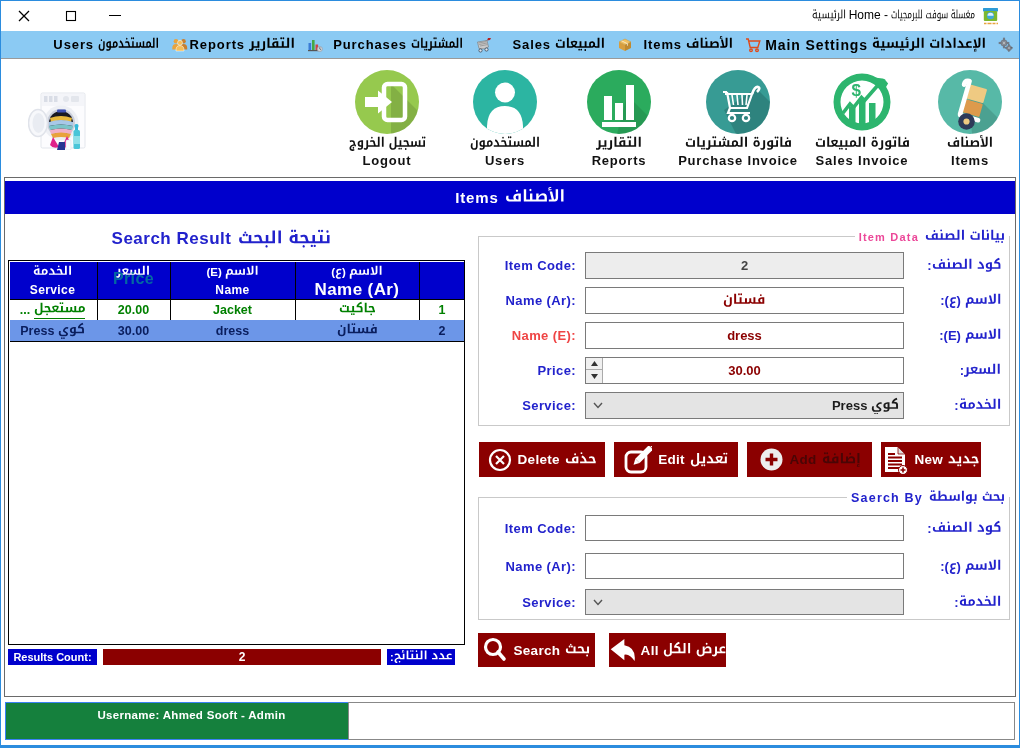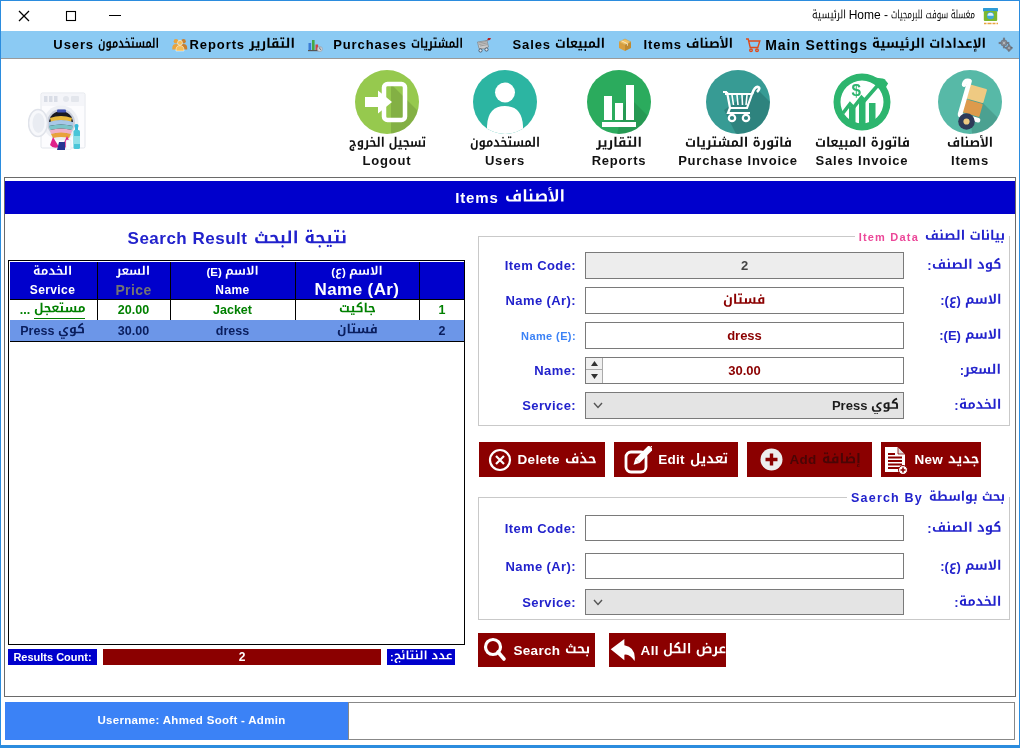--- a/index.html
+++ b/index.html
@@ -316,41 +316,41 @@
 <rect x="38" y="50" width="5" height="10" rx="1" fill="#FAFBFD" stroke="#E3E6EC" stroke-width=".6"></rect>
 </svg>
 <div class="abs" style="left:4px;top:177px;width:1012px;height:520px;border:1px solid #6a6a6a;background:#fff"></div>
 <div class="abs flexc" style="left:5px;top:181px;width:1010px;height:33px;background:#0000CC">
 <span class="b" style="color:#fff;font-size:15px;letter-spacing:0.8px">Items</span>
     <span style="width:6px"></span>
 <svg style="vertical-align:middle;flex:none;" width="60.1" height="21.3" preserveAspectRatio="none" viewBox="0 -900 3757 1330">
       <path fill="#fff" d="M264.0 0Q172.0 0 118.5 -53.5Q65.0 -107 65.0 -201Q65.0 -227 69.0 -254.5Q73.0 -282 80.5 -308.0Q88.0 -334 97.0 -354H229.0Q222.0 -322 218.0 -289.0Q214.0 -256 214.0 -223Q214.0 -177 240.0 -148.5Q266.0 -120 308.0 -120H568.0Q552.0 -140 541.5 -161.0Q531.0 -182 525.5 -205.0Q520.0 -228 520.0 -252Q520.0 -327 554.5 -381.5Q589.0 -436 654.5 -465.5Q720.0 -495 812.0 -495H990.0V0ZM841.0 -120V-375H815.0Q770.0 -375 738.0 -360.0Q706.0 -345 689.5 -316.0Q673.0 -287 673.0 -244Q673.0 -205 689.0 -177.0Q705.0 -149 736.5 -134.5Q768.0 -120 813.0 -120ZM750.0 -592Q719.0 -592 701.0 -611.5Q683.0 -631 683.0 -664Q683.0 -698 700.5 -717.0Q718.0 -736 750.0 -736Q781.0 -736 798.5 -717.0Q816.0 -698 816.0 -664Q816.0 -631 798.0 -611.5Q780.0 -592 750.0 -592Z M1449.2554744525546 -120.0Q1454.0 -120 1454.0 -116V-5Q1454.0 0 1449.0 0H1175.0V-760H1324.0V-120Z M1439.0 0Q1434.0 0 1434.0 -5V-116Q1434.0 -119.68856447688565 1438.7445255474452 -119.68856447688565H1564.0V-495H1713.0V-120H1843.0Q1848.0 -120 1848.0 -116V-5Q1848.0 0 1843.0 0ZM1591.0 -641Q1560.0 -641 1542.0 -660.5Q1524.0 -680 1524.0 -713Q1524.0 -747 1541.5 -766.0Q1559.0 -785 1591.0 -785Q1622.0 -785 1639.5 -766.0Q1657.0 -747 1657.0 -713Q1657.0 -680 1639.0 -660.5Q1621.0 -641 1591.0 -641Z M1833.0 0Q1828.0 0 1828.0 -5V-116Q1828.0 -120 1833.0 -120H1951.0V-495H2100.0V-320Q2131.0 -382 2171.0 -423.0Q2211.0 -464 2261.5 -484.5Q2312.0 -505 2371.0 -505Q2494.0 -505 2556.5 -440.0Q2619.0 -375 2619.0 -240V0ZM2470.0 -120V-243Q2470.0 -316 2436.5 -350.5Q2403.0 -385 2333.0 -385Q2288.0 -385 2247.0 -364.5Q2206.0 -344 2169.5 -302.5Q2133.0 -261 2100.0 -198V-120Z M3073.0 -120Q3123.0 -120 3146.0 -147.5Q3169.0 -175 3169.0 -236V-760H3318.0V-224Q3318.0 -122 3261.5 -61.0Q3205.0 0 3106.0 0H2739.0V-120ZM2924.0 -104 2791.0 -625H2947.0L3070.0 -104ZM2697.0 -731 2754.0 -740Q2734.0 -750 2721.5 -767.5Q2709.0 -785 2709.0 -808Q2709.0 -851 2739.0 -875.0Q2769.0 -899 2819.0 -899Q2868.0 -899 2901.0 -881L2881.0 -830Q2868.0 -837 2854.5 -840.0Q2841.0 -843 2827.0 -843Q2805.0 -843 2792.0 -830.0Q2779.0 -817 2779.0 -795Q2779.0 -779 2787.5 -767.5Q2796.0 -756 2809.0 -750Q2835.0 -755 2853.5 -757.5Q2872.0 -760 2885.0 -761.5Q2898.0 -763 2908.0 -763V-705Q2890.0 -704 2857.5 -700.5Q2825.0 -697 2790.0 -693.0Q2755.0 -689 2729.0 -685.5Q2703.0 -682 2697.0 -680Z M3508.0 -760H3657.0V0H3508.0Z"></path>
     </svg>
 </div>
-<div class="abs flexc" style="left:60px;top:228px;width:355px;height:22px">
+<div class="abs flexc" style="left:44px;top:228px;width:355px;height:22px">
 <span class="b" style="color:#2222CC;font-size:17px;letter-spacing:0.5px">Search Result</span>
     <span style="width:7px"></span>
 <svg style="vertical-align:middle;flex:none;" width="93.0" height="22.6" preserveAspectRatio="none" viewBox="0 -900 5472 1330">
       <path fill="#2222CC" d="M264.0 0Q172.48128342245988 0.0 118.74064171122994 -53.5Q65.0 -107 65.0 -201Q65.0 -227 69.0 -254.5Q73.0 -282 80.57894736842105 -308.13698630136986Q88.15789473684211 -334.2739726027397 97.0 -354H229.0Q222.0 -322 218.0 -289.0Q214.0 -256 214.0 -223Q214.0 -176.9430894308943 240.0 -148.47154471544715Q266.0 -120 308.0 -120H633.0V-495H782.0V-120H912.1086956521739Q917.0 -120 917.0 -116V-5Q917.0 0 912.0 0ZM429.0 -576Q405.0 -576 388.5 -591.0Q372.0 -606 372.0 -637Q372.0 -669 388.5 -683.5Q405.0 -698 429.0 -698Q455.0 -698 470.5 -682.0Q486.0 -666 486.0 -637Q486.0 -610 470.5 -593.0Q455.0 -576 429.0 -576ZM344.0 -415Q313.0 -415 295.0 -434.5Q277.0 -454 277.0 -487Q277.0 -521 295.0 -540.0Q313.0 -559 344.0 -559Q375.0 -559 392.5 -540.0Q410.0 -521 410.0 -487Q410.0 -454 392.0 -434.5Q374.0 -415 344.0 -415ZM514.0 -415Q483.0 -415 465.0 -434.5Q447.0 -454 447.0 -487Q447.0 -521 464.5 -540.0Q482.0 -559 514.0 -559Q544.0 -559 562.0 -540.0Q580.0 -521 580.0 -487Q580.0 -454 562.0 -434.5Q544.0 -415 514.0 -415Z M902.0 0Q897.0 0 897.0 -5V-116Q897.0 -120 902.0 -120H1306.0Q1293.0 -133 1281.5 -152.5Q1270.0 -172 1261.5 -200.0Q1253.0 -228 1245.0 -263Q1238.0 -298 1228.0 -321.0Q1218.0 -344 1204.5 -358.5Q1191.0 -373 1171.5 -379.0Q1152.0 -385 1125.0 -385Q1090.0 -385 1059.0 -376.0Q1028.0 -367 992.0 -347L947.0 -457Q991.0 -481 1043.0 -493.0Q1095.0 -505 1150.0 -505Q1182.0 -505 1207.5 -502.0Q1233.0 -499 1254.0 -491Q1290.0 -479 1316.0 -455.5Q1342.0 -432 1359.5 -397.0Q1377.0 -362 1385.0 -312Q1394.0 -263 1404.5 -225.0Q1415.0 -187 1428.0 -161.0Q1441.0 -135 1455.0 -120H1520.0Q1525.0 -120 1525.0 -116V-5Q1525.0 0 1520.0 0Z M1510.0 0Q1505.0 0 1505.0 -5V-116Q1505.0 -119.68856447688565 1509.7445255474452 -119.68856447688565H1635.0V-495H1784.0V-120H1914.0Q1919.0 -120 1919.0 -116V-5Q1919.0 0 1914.0 0ZM1681.0 249Q1650.0 249 1632.0 229.5Q1614.0 210 1614.0 177Q1614.0 144 1631.5 124.5Q1649.0 105 1681.0 105Q1712.0 105 1729.5 124.0Q1747.0 143 1747.0 177Q1747.0 210 1729.0 229.5Q1711.0 249 1681.0 249Z M1904.0 0Q1899.0 0 1899.0 -5V-116Q1899.0 -120 1904.0 -120H2029.0V-760H2178.0V0Z M2378.0 -760H2527.0V0H2378.0Z M3324.0 0Q3232.0 0 3166.5 -29.0Q3101.0 -58 3066.5 -113.0Q3032.0 -168 3032.0 -245Q3032.0 -326 3070.0 -381.5Q3108.0 -437 3174.0 -466.0Q3240.0 -495 3324.0 -495H3352.0V-544H3502.0V-120H3627.0Q3632.0 -120 3632.0 -116V-5Q3632.0 0 3627.0 0ZM3353.0 -120V-375H3327.0Q3259.0 -375 3222.0 -341.5Q3185.0 -308 3185.0 -244Q3185.0 -185 3221.0 -152.5Q3257.0 -120 3325.0 -120ZM3184.0 -662Q3153.0 -662 3135.0 -681.5Q3117.0 -701 3117.0 -734Q3117.0 -768 3135.0 -787.0Q3153.0 -806 3184.0 -806Q3215.0 -806 3232.5 -787.0Q3250.0 -768 3250.0 -734Q3250.0 -700 3232.0 -681.0Q3214.0 -662 3184.0 -662ZM3354.0 -662Q3323.0 -662 3305.0 -681.5Q3287.0 -701 3287.0 -734Q3287.0 -768 3305.0 -787.0Q3323.0 -806 3354.0 -806Q3385.0 -806 3402.5 -787.0Q3420.0 -768 3420.0 -734Q3420.0 -701 3402.0 -681.5Q3384.0 -662 3354.0 -662Z M3617.0 0Q3612.0 0 3612.0 -5V-116Q3612.0 -120 3617.0 -120H4021.0Q4008.0 -133 3996.5 -152.5Q3985.0 -172 3976.5 -200.0Q3968.0 -228 3960.0 -263Q3953.0 -298 3943.0 -321.0Q3933.0 -344 3919.5 -358.5Q3906.0 -373 3886.5 -379.0Q3867.0 -385 3840.0 -385Q3805.0 -385 3774.0 -376.0Q3743.0 -367 3707.0 -347L3662.0 -457Q3706.0 -481 3758.0 -493.0Q3810.0 -505 3865.0 -505Q3897.0 -505 3922.5 -502.0Q3948.0 -499 3969.0 -491Q4005.0 -479 4031.0 -455.5Q4057.0 -432 4074.5 -397.0Q4092.0 -362 4100.0 -312Q4109.0 -263 4119.5 -225.0Q4130.0 -187 4143.0 -161.0Q4156.0 -135 4170.0 -120H4235.0Q4240.0 -120 4240.0 -116V-5Q4240.0 0 4235.0 0ZM3866.0 249Q3835.0 249 3817.0 229.5Q3799.0 210 3799.0 177Q3799.0 144 3816.5 124.5Q3834.0 105 3866.0 105Q3897.0 105 3914.5 124.0Q3932.0 143 3932.0 177Q3932.0 210 3914.0 229.5Q3896.0 249 3866.0 249Z M4225.0 0Q4220.0 0 4220.0 -5V-116Q4220.0 -119.68856447688565 4224.790419161676 -119.68856447688565H4380.0V-495H4529.0V-120H4679.0Q4684.0 -120 4684.0 -116V-5Q4684.0 0 4679.0 0ZM4344.0 224Q4313.0 224 4295.0 204.5Q4277.0 185 4277.0 152Q4277.0 119 4295.0 99.5Q4313.0 80 4344.0 80Q4375.0 80 4392.5 99.0Q4410.0 118 4410.0 152Q4410.0 186 4392.0 205.0Q4374.0 224 4344.0 224ZM4514.0 224Q4483.0 224 4465.0 204.5Q4447.0 185 4447.0 152Q4447.0 119 4465.0 99.5Q4483.0 80 4514.0 80Q4545.0 80 4562.5 99.5Q4580.0 119 4580.0 152Q4580.0 185 4562.0 204.5Q4544.0 224 4514.0 224Z M4669.0 0Q4664.0 0 4664.0 -5V-116Q4664.0 -119.68856447688565 4668.790419161676 -119.68856447688565H4824.0V-495H4973.0V-120H5123.0Q5128.0 -120 5128.0 -116V-5Q5128.0 0 5123.0 0ZM4774.0 -653Q4743.0 -653 4725.0 -672.5Q4707.0 -692 4707.0 -725Q4707.0 -759 4725.0 -778.0Q4743.0 -797 4774.0 -797Q4805.0 -797 4822.5 -778.0Q4840.0 -759 4840.0 -725Q4840.0 -691 4822.0 -672.0Q4804.0 -653 4774.0 -653ZM4944.0 -653Q4913.0 -653 4895.0 -672.5Q4877.0 -692 4877.0 -725Q4877.0 -759 4895.0 -778.0Q4913.0 -797 4944.0 -797Q4975.0 -797 4992.5 -778.0Q5010.0 -759 5010.0 -725Q5010.0 -692 4992.0 -672.5Q4974.0 -653 4944.0 -653Z M5113.0 0Q5108.0 0 5108.0 -5V-116Q5108.0 -119.68856447688565 5112.744525547445 -119.68856447688565H5238.0V-495H5387.0V0ZM5265.0 -621Q5234.0 -621 5216.0 -640.5Q5198.0 -660 5198.0 -693Q5198.0 -727 5215.5 -746.0Q5233.0 -765 5265.0 -765Q5296.0 -765 5313.5 -746.0Q5331.0 -727 5331.0 -693Q5331.0 -660 5313.0 -640.5Q5295.0 -621 5265.0 -621Z"></path>
     </svg>
 </div>
 <div class="abs" style="left:8px;top:260px;width:457px;height:385px;border:1.5px solid #000;background:#fff"></div>
 <div class="abs" style="left:9.5px;top:261.5px;width:454px;height:37px;background:#0000CC"></div>
 <div class="abs flexc" style="left:8px;top:263px;width:89px;height:17px">
 <svg style="vertical-align:middle;flex:none;" width="39.2" height="16.0" preserveAspectRatio="none" viewBox="0 -900 3263 1330">
       <path fill="#fff" d="M357.0 0Q265.0 0 199.5 -29.0Q134.0 -58 99.5 -113.0Q65.0 -168 65.0 -245Q65.0 -326 103.0 -381.5Q141.0 -437 207.0 -466.0Q273.0 -495 357.0 -495H385.0V-544H535.0V-120H660.0Q665.0 -120 665.0 -116V-5Q665.0 0 660.0 0ZM386.0 -120V-375H360.0Q292.0 -375 255.0 -341.5Q218.0 -308 218.0 -244Q218.0 -185 254.0 -152.5Q290.0 -120 358.0 -120ZM217.0 -662Q186.0 -662 168.0 -681.5Q150.0 -701 150.0 -734Q150.0 -768 168.0 -787.0Q186.0 -806 217.0 -806Q248.0 -806 265.5 -787.0Q283.0 -768 283.0 -734Q283.0 -700 265.0 -681.0Q247.0 -662 217.0 -662ZM387.0 -662Q356.0 -662 338.0 -681.5Q320.0 -701 320.0 -734Q320.0 -768 338.0 -787.0Q356.0 -806 387.0 -806Q418.0 -806 435.5 -787.0Q453.0 -768 453.0 -734Q453.0 -701 435.0 -681.5Q417.0 -662 387.0 -662Z M650.0 0Q645.0 0 645.0 -5V-116Q645.0 -120 650.0 -120H763.0Q750.0 -151 743.0 -185.5Q736.0 -220 736.0 -258Q736.0 -301 750.5 -351.5Q765.0 -402 787.0 -438Q835.0 -466 889.5 -480.5Q944.0 -495 985.0 -495Q1019.0 -495 1050.0 -487.5Q1081.0 -480 1109.0 -466Q1165.0 -437 1196.0 -383.5Q1227.0 -330 1227.0 -259Q1227.0 -221 1218.5 -187.0Q1210.0 -153 1192.0 -124Q1155.0 -65 1092.5 -32.5Q1030.0 0 954.0 0ZM874.0 -237Q874.0 -212 880.0 -182.5Q886.0 -153 897.0 -120H935.0Q975.0 -120 1007.0 -138.5Q1039.0 -157 1058.0 -189.0Q1077.0 -221 1077.0 -259Q1077.0 -312 1051.0 -343.5Q1025.0 -375 982.0 -375Q960.0 -375 936.5 -368.0Q913.0 -361 889.0 -347Q882.0 -321 878.0 -293.5Q874.0 -266 874.0 -237Z M1327.0 -120H1661.0Q1651.0 -166 1638.5 -203.5Q1626.0 -241 1611.0 -269Q1581.0 -326 1535.5 -367.5Q1490.0 -409 1424.0 -436L1480.0 -576Q1568.0 -541 1633.0 -480.5Q1698.0 -420 1742.0 -331.0Q1786.0 -242 1811.0 -120H1942.0Q1947.0 -120 1947.0 -116V-5Q1947.0 0 1942.0 0H1327.0Z M1932.0 0Q1927.0 0 1927.0 -5V-116Q1927.0 -120 1932.0 -120H2336.0Q2323.0 -133 2311.5 -152.5Q2300.0 -172 2291.5 -200.0Q2283.0 -228 2275.0 -263Q2268.0 -298 2258.0 -321.0Q2248.0 -344 2234.5 -358.5Q2221.0 -373 2201.5 -379.0Q2182.0 -385 2155.0 -385Q2120.0 -385 2089.0 -376.0Q2058.0 -367 2022.0 -347L1977.0 -457Q2021.0 -481 2073.0 -493.0Q2125.0 -505 2180.0 -505Q2212.0 -505 2237.5 -502.0Q2263.0 -499 2284.0 -491Q2320.0 -479 2346.0 -455.5Q2372.0 -432 2389.5 -397.0Q2407.0 -362 2415.0 -312Q2424.0 -263 2434.5 -225.0Q2445.0 -187 2458.0 -161.0Q2471.0 -135 2485.0 -120H2550.0Q2555.0 -120 2555.0 -116V-5Q2555.0 0 2550.0 0ZM2143.0 -621Q2112.0 -621 2094.0 -640.5Q2076.0 -660 2076.0 -693Q2076.0 -727 2093.5 -746.0Q2111.0 -765 2143.0 -765Q2174.0 -765 2191.5 -746.0Q2209.0 -727 2209.0 -693Q2209.0 -660 2191.0 -640.5Q2173.0 -621 2143.0 -621Z M2540.0 0Q2535.0 0 2535.0 -5V-116Q2535.0 -120 2540.0 -120H2665.0V-760H2814.0V0Z M3014.0 -760H3163.0V0H3014.0Z"></path>
     </svg>
 </div>
 <div class="abs flexc b" style="left:8px;top:282px;width:89px;height:16px;color:#fff;font-size:12px;letter-spacing:0.4px">Service</div>
 <div class="abs flexc" style="left:97px;top:263px;width:73px;height:17px">
 <svg style="vertical-align:middle;flex:none;" width="34.1" height="16.0" preserveAspectRatio="none" viewBox="0 -900 2844 1330">
       <path fill="#fff" d="M353.0 0V16Q353.0 84 327.0 134.5Q301.0 185 254.5 212.5Q208.0 240 144.0 240Q93.0 240 50.0 228.0Q7.0 216 -40.0 184L20.0 87Q46.0 104 66.5 110.0Q87.0 116 115.0 116Q155.0 116 179.5 85.5Q204.0 55 204.0 9V-495H353.0V-120H483.0Q488.0 -120 488.0 -116V-5Q488.0 0 483.0 0Z M960.0 0Q913.0 0 862.0 -16.0Q811.0 -32 775.0 -56Q729.0 -28 682.5 -14.0Q636.0 0 589.0 0H473.0Q468.0 0 468.0 -5V-116Q468.0 -120 473.0 -120H573.0Q596.0 -120 623.0 -125.5Q650.0 -131 667.0 -139Q652.0 -150 636.5 -168.5Q621.0 -187 604.0 -212Q571.0 -262 546.5 -320.0Q522.0 -378 513.0 -432Q553.0 -465 600.5 -488.5Q648.0 -512 698.0 -524.5Q748.0 -537 794.0 -537Q865.0 -537 928.0 -522.0Q991.0 -507 1045.0 -477Q1045.0 -405 1025.0 -340.0Q1005.0 -275 968.5 -223.5Q932.0 -172 882.0 -140Q901.0 -130 923.5 -125.0Q946.0 -120 972.0 -120H1087.0Q1092.0 -120 1092.0 -116V-5Q1092.0 0 1087.0 0ZM777.0 -201Q836.0 -236 867.5 -285.5Q899.0 -335 903.0 -399Q881.0 -408 853.0 -412.5Q825.0 -417 790.0 -417Q769.0 -417 744.5 -412.0Q720.0 -407 698.5 -398.5Q677.0 -390 662.0 -379Q672.0 -343 689.0 -308.5Q706.0 -274 728.5 -246.5Q751.0 -219 777.0 -201Z M1793.0 0Q1750.0 0 1711.0 -19.0Q1672.0 -38 1636.0 -75Q1608.0 -38 1566.5 -19.0Q1525.0 0 1469.0 0H1077.0Q1072.0 0 1072.0 -5V-116Q1072.0 -120 1077.0 -120H1202.0V-417H1351.0V-120H1436.0Q1486.0 -120 1509.0 -147.5Q1532.0 -175 1532.0 -236V-417H1681.0V-224Q1681.0 -212 1680.5 -201.0Q1680.0 -190 1678.0 -179Q1703.0 -146 1727.0 -133.0Q1751.0 -120 1790.0 -120H1852.0V-495H2001.0V-120H2131.0Q2136.0 -120 2136.0 -116V-5Q2136.0 0 2131.0 0Z M2121.0 0Q2116.0 0 2116.0 -5V-116Q2116.0 -120 2121.0 -120H2246.0V-760H2395.0V0Z M2595.0 -760H2744.0V0H2595.0Z"></path>
     </svg>
 </div>
-<div class="abs flexc b" style="left:97px;top:282px;width:73px;height:16px;color:#737373;font-size:14px;letter-spacing:0.4px">Price</div>
+<div class="abs flexc b" style="left:97px;top:271px;width:73px;height:16px;color:#0369a1;font-size:16px;letter-spacing:0.4px">Price</div>
 <div class="abs flexc" style="left:170px;top:263px;width:125px;height:17px">
 <span class="b" style="color:#fff;font-size:11.5px">(E)&nbsp;</span>
     <svg style="vertical-align:middle;flex:none;" width="33.7" height="16.0" preserveAspectRatio="none" viewBox="0 -900 2809 1330">
       <path fill="#fff" d="M295.0 0Q250.0 0 232.0 18.0Q214.0 36 214.0 77V320H65.0V28Q65.0 -16 80.0 -49.0Q95.0 -82 124.0 -100.5Q153.0 -119 194.0 -119H196.0Q183.0 -151 176.0 -186.0Q169.0 -221 169.0 -258Q169.0 -302 184.0 -353.0Q199.0 -404 220.0 -438Q265.0 -464 320.0 -479.5Q375.0 -495 418.0 -495Q452.0 -495 483.0 -487.5Q514.0 -480 542.0 -466Q598.0 -437 629.0 -383.0Q660.0 -329 660.0 -259Q660.0 -233 655.5 -207.5Q651.0 -182 641.0 -157Q659.0 -137 682.5 -128.5Q706.0 -120 742.0 -120H747.0Q752.0 -120 752.0 -116V-5Q752.0 0 747.0 0H742.0Q689.0 0 650.5 -15.0Q612.0 -30 577.0 -67Q539.0 -34 489.5 -17.0Q440.0 0 387.0 0ZM307.0 -237Q307.0 -212 313.0 -182.5Q319.0 -153 330.0 -120H368.0Q408.0 -120 440.0 -138.5Q472.0 -157 491.0 -189.0Q510.0 -221 510.0 -259Q510.0 -313 484.0 -344.0Q458.0 -375 415.0 -375Q393.0 -375 369.5 -368.0Q346.0 -361 322.0 -347Q315.0 -321 311.0 -293.5Q307.0 -266 307.0 -237Z M1453.0 0Q1410.0 0 1371.0 -19.0Q1332.0 -38 1296.0 -75Q1268.0 -38 1226.5 -19.0Q1185.0 0 1129.0 0H737.0Q732.0 0 732.0 -5V-116Q732.0 -120 737.0 -120H862.0V-417H1011.0V-120H1096.0Q1146.0 -120 1169.0 -147.5Q1192.0 -175 1192.0 -236V-417H1341.0V-224Q1341.0 -212 1340.5 -201.0Q1340.0 -190 1338.0 -179Q1363.0 -146 1387.0 -133.0Q1411.0 -120 1450.0 -120H1512.0V-495H1661.0V0Z M2125.0 -120Q2175.0 -120 2198.0 -147.5Q2221.0 -175 2221.0 -236V-760H2370.0V-224Q2370.0 -122 2313.5 -61.0Q2257.0 0 2158.0 0H1791.0V-120ZM1976.0 -104 1843.0 -625H1999.0L2122.0 -104Z M2560.0 -760H2709.0V0H2560.0Z"></path>
     </svg>
 </div>
 <div class="abs flexc b" style="left:170px;top:282px;width:125px;height:16px;color:#fff;font-size:12px;letter-spacing:0.4px">Name</div>
 <div class="abs flexc" style="left:295px;top:263px;width:124px;height:17px">
 <span class="b" style="color:#fff;font-size:11.5px">(</span>
     <svg style="vertical-align:middle;flex:none;" width="7.1" height="16.0" preserveAspectRatio="none" viewBox="0 -900 593 1330">
@@ -440,42 +440,42 @@
   </div>
 <div class="abs b" style="top:287px;right:444px;height:27px;display:flex;align-items:center;color:#2222CC;font-size:13px;letter-spacing:0.4px">Name (Ar):</div>
 <div class="abs" style="left:585px;top:322px;width:319px;height:27px;background:#fff;border:1px solid #7A7A7A"></div>
 <div class="abs flexc b" style="left:585px;top:322px;width:319px;height:27px;color:#8B0000;font-size:13px">dress</div>
 <div class="abs" style="top:322px;right:19px;height:27px;display:flex;align-items:center">
     <span class="b" style="color:#2222CC;font-size:13px">:(E)&nbsp;</span>
     <svg style="vertical-align:middle;flex:none;" width="36.5" height="17.3" preserveAspectRatio="none" viewBox="0 -900 2809 1330">
       <path fill="#2222CC" d="M295.0 0Q250.0 0 232.0 18.0Q214.0 36 214.0 77V320H65.0V28Q65.0 -16 80.0 -49.0Q95.0 -82 124.0 -100.5Q153.0 -119 194.0 -119H196.0Q183.0 -151 176.0 -186.0Q169.0 -221 169.0 -258Q169.0 -302 184.0 -353.0Q199.0 -404 220.0 -438Q265.0 -464 320.0 -479.5Q375.0 -495 418.0 -495Q452.0 -495 483.0 -487.5Q514.0 -480 542.0 -466Q598.0 -437 629.0 -383.0Q660.0 -329 660.0 -259Q660.0 -233 655.5 -207.5Q651.0 -182 641.0 -157Q659.0 -137 682.5 -128.5Q706.0 -120 742.0 -120H747.0Q752.0 -120 752.0 -116V-5Q752.0 0 747.0 0H742.0Q689.0 0 650.5 -15.0Q612.0 -30 577.0 -67Q539.0 -34 489.5 -17.0Q440.0 0 387.0 0ZM307.0 -237Q307.0 -212 313.0 -182.5Q319.0 -153 330.0 -120H368.0Q408.0 -120 440.0 -138.5Q472.0 -157 491.0 -189.0Q510.0 -221 510.0 -259Q510.0 -313 484.0 -344.0Q458.0 -375 415.0 -375Q393.0 -375 369.5 -368.0Q346.0 -361 322.0 -347Q315.0 -321 311.0 -293.5Q307.0 -266 307.0 -237Z M1453.0 0Q1410.0 0 1371.0 -19.0Q1332.0 -38 1296.0 -75Q1268.0 -38 1226.5 -19.0Q1185.0 0 1129.0 0H737.0Q732.0 0 732.0 -5V-116Q732.0 -120 737.0 -120H862.0V-417H1011.0V-120H1096.0Q1146.0 -120 1169.0 -147.5Q1192.0 -175 1192.0 -236V-417H1341.0V-224Q1341.0 -212 1340.5 -201.0Q1340.0 -190 1338.0 -179Q1363.0 -146 1387.0 -133.0Q1411.0 -120 1450.0 -120H1512.0V-495H1661.0V0Z M2125.0 -120Q2175.0 -120 2198.0 -147.5Q2221.0 -175 2221.0 -236V-760H2370.0V-224Q2370.0 -122 2313.5 -61.0Q2257.0 0 2158.0 0H1791.0V-120ZM1976.0 -104 1843.0 -625H1999.0L2122.0 -104Z M2560.0 -760H2709.0V0H2560.0Z"></path>
     </svg>
   </div>
-<div class="abs b" style="top:322px;right:444px;height:27px;display:flex;align-items:center;color:#3b82f6;font-size:11px;letter-spacing:0.4px">Name (E):</div>
+<div class="abs b" style="top:322px;right:444px;height:27px;display:flex;align-items:center;color:#ef4444;font-size:13px;letter-spacing:0.4px">Name (E):</div>
 <div class="abs" style="left:585px;top:357px;width:319px;height:27px;background:#fff;border:1px solid #7A7A7A"></div>
 <div class="abs flexc b" style="left:585px;top:357px;width:319px;height:27px;color:#8B0000;font-size:13px">30.00</div>
 <div class="abs" style="left:586px;top:358px;width:17px;height:25px;background:#F0F0F0;border-right:1px solid #aaa">
 <div style="height:12px;border-bottom:1px solid #aaa;display:flex;align-items:center;justify-content:center">
       <svg width="7" height="5" viewBox="0 0 7 5">
         <path d="M3.5 0 L7 5 H0 Z" fill="#333"></path>
       </svg>
     </div>
 <div style="height:12px;display:flex;align-items:center;justify-content:center">
       <svg width="7" height="5" viewBox="0 0 7 5">
         <path d="M3.5 5 L0 0 H7 Z" fill="#333"></path>
       </svg>
     </div>
   </div>
 <div class="abs" style="top:357px;right:19px;height:27px;display:flex;align-items:center">
     <span class="b" style="color:#2222CC;font-size:13px">:</span>
     <svg style="vertical-align:middle;flex:none;" width="37.0" height="17.3" preserveAspectRatio="none" viewBox="0 -900 2844 1330">
       <path fill="#2222CC" d="M353.0 0V16Q353.0 84 327.0 134.5Q301.0 185 254.5 212.5Q208.0 240 144.0 240Q93.0 240 50.0 228.0Q7.0 216 -40.0 184L20.0 87Q46.0 104 66.5 110.0Q87.0 116 115.0 116Q155.0 116 179.5 85.5Q204.0 55 204.0 9V-495H353.0V-120H483.0Q488.0 -120 488.0 -116V-5Q488.0 0 483.0 0Z M960.0 0Q913.0 0 862.0 -16.0Q811.0 -32 775.0 -56Q729.0 -28 682.5 -14.0Q636.0 0 589.0 0H473.0Q468.0 0 468.0 -5V-116Q468.0 -120 473.0 -120H573.0Q596.0 -120 623.0 -125.5Q650.0 -131 667.0 -139Q652.0 -150 636.5 -168.5Q621.0 -187 604.0 -212Q571.0 -262 546.5 -320.0Q522.0 -378 513.0 -432Q553.0 -465 600.5 -488.5Q648.0 -512 698.0 -524.5Q748.0 -537 794.0 -537Q865.0 -537 928.0 -522.0Q991.0 -507 1045.0 -477Q1045.0 -405 1025.0 -340.0Q1005.0 -275 968.5 -223.5Q932.0 -172 882.0 -140Q901.0 -130 923.5 -125.0Q946.0 -120 972.0 -120H1087.0Q1092.0 -120 1092.0 -116V-5Q1092.0 0 1087.0 0ZM777.0 -201Q836.0 -236 867.5 -285.5Q899.0 -335 903.0 -399Q881.0 -408 853.0 -412.5Q825.0 -417 790.0 -417Q769.0 -417 744.5 -412.0Q720.0 -407 698.5 -398.5Q677.0 -390 662.0 -379Q672.0 -343 689.0 -308.5Q706.0 -274 728.5 -246.5Q751.0 -219 777.0 -201Z M1793.0 0Q1750.0 0 1711.0 -19.0Q1672.0 -38 1636.0 -75Q1608.0 -38 1566.5 -19.0Q1525.0 0 1469.0 0H1077.0Q1072.0 0 1072.0 -5V-116Q1072.0 -120 1077.0 -120H1202.0V-417H1351.0V-120H1436.0Q1486.0 -120 1509.0 -147.5Q1532.0 -175 1532.0 -236V-417H1681.0V-224Q1681.0 -212 1680.5 -201.0Q1680.0 -190 1678.0 -179Q1703.0 -146 1727.0 -133.0Q1751.0 -120 1790.0 -120H1852.0V-495H2001.0V-120H2131.0Q2136.0 -120 2136.0 -116V-5Q2136.0 0 2131.0 0Z M2121.0 0Q2116.0 0 2116.0 -5V-116Q2116.0 -120 2121.0 -120H2246.0V-760H2395.0V0Z M2595.0 -760H2744.0V0H2595.0Z"></path>
     </svg>
   </div>
-<div class="abs b" style="top:357px;right:444px;height:27px;display:flex;align-items:center;color:#2222CC;font-size:13px;letter-spacing:0.4px">Name:</div>
+<div class="abs b" style="top:357px;right:444px;height:27px;display:flex;align-items:center;color:#2222CC;font-size:13px;letter-spacing:0.4px">Price:</div>
 <div class="abs" style="left:585px;top:392px;width:319px;height:27px;background:#E4E4E4;border:1px solid #7A7A7A"></div>
 <div class="abs" style="left:585px;top:392px;width:319px;height:27px;display:flex;align-items:center;justify-content:flex-end;padding-right:5px">
     <span class="b" style="color:#1c1c1c;font-size:13px">Press&nbsp;</span>
     <svg style="vertical-align:middle;flex:none;" width="28.0" height="17.3" preserveAspectRatio="none" viewBox="0 -900 2155 1330">
       <path fill="#1c1c1c" d="M266.0 240Q205.0 240 160.0 209.5Q115.0 179 90.0 127.5Q65.0 76 65.0 12Q65.0 -37 73.0 -85.0Q81.0 -133 97.0 -181H230.0Q217.0 -140 213.0 -102.5Q209.0 -65 209.0 -10Q209.0 24 225.5 54.0Q242.0 84 269.5 102.0Q297.0 120 328.0 120H501.0Q542.0 120 575.5 115.5Q609.0 111 629.5 98.0Q650.0 85 650.0 60Q650.0 46 644.0 34.5Q638.0 23 625.5 11.5Q613.0 0 591.0 -13Q570.0 -27 546.5 -42.0Q523.0 -57 495.0 -76Q458.0 -101 437.0 -121.0Q416.0 -141 407.5 -161.0Q399.0 -181 399.0 -203Q399.0 -232 412.5 -266.0Q426.0 -300 452.0 -337Q488.0 -387 533.0 -424.5Q578.0 -462 627.0 -483.0Q676.0 -504 721.0 -504Q737.0 -504 752.5 -500.5Q768.0 -497 788.0 -487.0Q808.0 -477 838.0 -457L784.0 -348Q771.0 -356 758.0 -362.0Q745.0 -368 732.0 -371.5Q719.0 -375 705.0 -375Q692.0 -375 675.0 -368.0Q658.0 -361 636.0 -347Q607.0 -329 584.5 -307.5Q562.0 -286 549.0 -265.5Q536.0 -245 536.0 -228Q536.0 -215 551.0 -199.5Q566.0 -184 586.5 -169.5Q607.0 -155 625.0 -143Q645.0 -130 667.0 -114.5Q689.0 -99 711.0 -80Q755.0 -43 777.0 -9.0Q799.0 25 799.0 57Q799.0 149 722.5 194.5Q646.0 240 502.0 240ZM309.0 468Q278.0 468 260.0 448.5Q242.0 429 242.0 396Q242.0 363 260.0 343.5Q278.0 324 309.0 324Q340.0 324 357.5 343.0Q375.0 362 375.0 396Q375.0 430 357.0 449.0Q339.0 468 309.0 468ZM479.0 468Q448.0 468 430.0 448.5Q412.0 429 412.0 396Q412.0 363 430.0 343.5Q448.0 324 479.0 324Q510.0 324 527.5 343.5Q545.0 363 545.0 396Q545.0 429 527.0 448.5Q509.0 468 479.0 468Z M1550.0 -120Q1555.0 -120 1555.0 -116V-5Q1555.0 0 1550.0 0H1369.0Q1364.0 0 1364.0 -5V-116Q1364.0 -120 1369.0 -120ZM1161.0 240Q1093.0 240 1043.5 229.5Q994.0 219 948.0 192L1006.0 83Q1047.0 104 1083.0 112.5Q1119.0 121 1158.0 121Q1215.0 121 1245.5 90.0Q1276.0 59 1276.0 5V0H1177.0Q1070.0 0 1012.5 -60.5Q955.0 -121 955.0 -233Q955.0 -318 996.5 -376.5Q1038.0 -435 1110.0 -465.0Q1182.0 -495 1273.0 -495H1425.0V3Q1425.0 117 1356.0 178.5Q1287.0 240 1161.0 240ZM1276.0 -120V-375H1244.0Q1180.0 -375 1144.0 -339.0Q1108.0 -303 1108.0 -237Q1108.0 -177 1132.5 -148.5Q1157.0 -120 1207.0 -120Z M1540.0 0Q1535.0 0 1535.0 -5V-116Q1535.0 -120 1540.0 -120H1931.0V-281Q1931.0 -341 1889.5 -373.5Q1848.0 -406 1772.0 -406H1602.0V-514Q1619.0 -549 1639.0 -580.5Q1659.0 -612 1684.0 -642Q1740.0 -708 1813.5 -759.0Q1887.0 -810 1975.0 -842L2030.0 -708Q1987.0 -695 1945.5 -675.0Q1904.0 -655 1867.5 -630.5Q1831.0 -606 1803.0 -579.5Q1775.0 -553 1757.0 -526H1795.0Q1938.0 -526 2009.0 -469.5Q2080.0 -413 2080.0 -300V0Z"></path>
     </svg>
   </div>
 <svg class="abs" style="left:593px;top:402px" width="10" height="7" viewBox="0 0 10 7">
     <path d="M1 1 L5 5.5 L9 1" fill="none" stroke="#555" stroke-width="1.4"></path>
   </svg>
@@ -598,15 +598,15 @@
     <svg width="32" height="28" viewBox="0 0 32 28">
       <path d="M2 13 L18 1 L18 8.5 q14 2.5 12 18.5 q-6 -9 -12 -7.5 L18 26 Z" fill="#fff"></path>
     </svg>
     <span style="width:5px"></span>
     <span class="b" style="color:#fff;font-size:13.5px;letter-spacing:0.3px">All</span>
     <span style="width:5px"></span>
     <svg style="vertical-align:middle;flex:none;" width="63.0" height="18.0" preserveAspectRatio="none" viewBox="0 -900 4834 1330">
       <path fill="#fff" d="M675.0 0Q666.0 120 592.5 180.0Q519.0 240 381.0 240H337.0Q295.0 240 259.0 231.0Q223.0 222 192.0 205Q131.0 170 98.0 106.0Q65.0 42 65.0 -40Q65.0 -78 71.0 -117.0Q77.0 -156 88.5 -193.0Q100.0 -230 116.0 -261H248.0Q232.0 -208 223.0 -149.0Q214.0 -90 214.0 -39Q214.0 34 250.5 77.0Q287.0 120 347.0 120H377.0Q429.0 120 462.0 101.5Q495.0 83 511.0 47.0Q527.0 11 527.0 -39V-760H676.0V-120H806.0Q811.0 -120 811.0 -116V-5Q811.0 0 806.0 0Z M796.0 0Q791.0 0 791.0 -5V-116Q791.0 -120 796.0 -120H1187.0V-281Q1187.0 -341 1145.5 -373.5Q1104.0 -406 1028.0 -406H858.0V-514Q875.0 -551 897.5 -585.0Q920.0 -619 947.0 -650Q1002.0 -713 1074.0 -762.0Q1146.0 -811 1231.0 -842L1286.0 -708Q1243.0 -695 1201.5 -675.0Q1160.0 -655 1123.5 -630.5Q1087.0 -606 1059.0 -579.5Q1031.0 -553 1013.0 -526H1051.0Q1194.0 -526 1265.0 -469.5Q1336.0 -413 1336.0 -300V-120H1466.0Q1471.0 -120 1471.0 -116V-5Q1471.0 0 1466.0 0Z M1456.0 0Q1451.0 0 1451.0 -5V-116Q1451.0 -120 1456.0 -120H1581.0V-760H1730.0V0Z M1930.0 -760H2079.0V0H1930.0Z M2856.0 240Q2771.0 240 2710.0 204.5Q2649.0 169 2616.5 106.0Q2584.0 43 2584.0 -40Q2584.0 -97 2597.5 -155.5Q2611.0 -214 2635.0 -261H2767.0Q2751.0 -208 2742.0 -149.0Q2733.0 -90 2733.0 -39Q2733.0 34 2769.5 77.0Q2806.0 120 2866.0 120H2896.0Q2973.0 120 3009.5 78.5Q3046.0 37 3046.0 -39V-495H3195.0V-320Q3226.0 -382 3266.0 -423.0Q3306.0 -464 3356.0 -484.5Q3406.0 -505 3466.0 -505Q3589.0 -505 3651.5 -440.0Q3714.0 -375 3714.0 -240V0H3194.0Q3186.0 118 3111.5 179.0Q3037.0 240 2900.0 240ZM3565.0 -120V-243Q3565.0 -316 3531.5 -350.5Q3498.0 -385 3428.0 -385Q3383.0 -385 3342.0 -364.5Q3301.0 -344 3264.5 -302.5Q3228.0 -261 3195.0 -198V-120ZM3350.0 -621Q3319.0 -621 3301.0 -640.5Q3283.0 -660 3283.0 -693Q3283.0 -727 3300.5 -746.0Q3318.0 -765 3350.0 -765Q3381.0 -765 3398.5 -746.0Q3416.0 -727 3416.0 -693Q3416.0 -660 3398.0 -640.5Q3380.0 -621 3350.0 -621Z M4142.0 0V16Q4142.0 84 4116.0 134.5Q4090.0 185 4043.5 212.5Q3997.0 240 3933.0 240Q3882.0 240 3839.0 228.0Q3796.0 216 3749.0 184L3809.0 87Q3835.0 104 3855.5 110.0Q3876.0 116 3904.0 116Q3944.0 116 3968.5 85.5Q3993.0 55 3993.0 9V-495H4142.0V-120H4272.0Q4277.0 -120 4277.0 -116V-5Q4277.0 0 4272.0 0Z M4262.0 0Q4257.0 0 4257.0 -5V-116Q4257.0 -120 4262.0 -120H4416.0Q4391.0 -132 4373.0 -153.5Q4355.0 -175 4345.0 -203.5Q4335.0 -232 4335.0 -264Q4335.0 -339 4368.5 -393.0Q4402.0 -447 4464.0 -476.0Q4526.0 -505 4611.0 -505Q4655.0 -505 4703.0 -495.0Q4751.0 -485 4779.0 -472L4737.0 -355Q4699.0 -372 4668.5 -378.5Q4638.0 -385 4607.0 -385Q4566.0 -385 4537.0 -370.0Q4508.0 -355 4493.0 -327.0Q4478.0 -299 4478.0 -258Q4478.0 -218 4493.5 -186.5Q4509.0 -155 4538.0 -137.5Q4567.0 -120 4606.0 -120H4789.0V0Z"></path>
     </svg>
   </div>
-<div class="abs" style="left:5px;top:702px;width:373px;height:38px;background:#3b82f6;border:6px solid #3b82f6">
+<div class="abs" style="left:5px;top:702px;width:373px;height:38px;background:#15803d;border:1px solid #3b82f6">
 <div class="flexc b" style="height:19px;color:#fff;font-size:11.5px;letter-spacing:0.3px;padding-top:4px">Username: Ahmed Sooft - Admin</div>
 </div>
 <div class="abs" style="left:348px;top:702px;width:667px;height:38px;background:#fff;border:1px solid #888"></div>
 </body></html>

